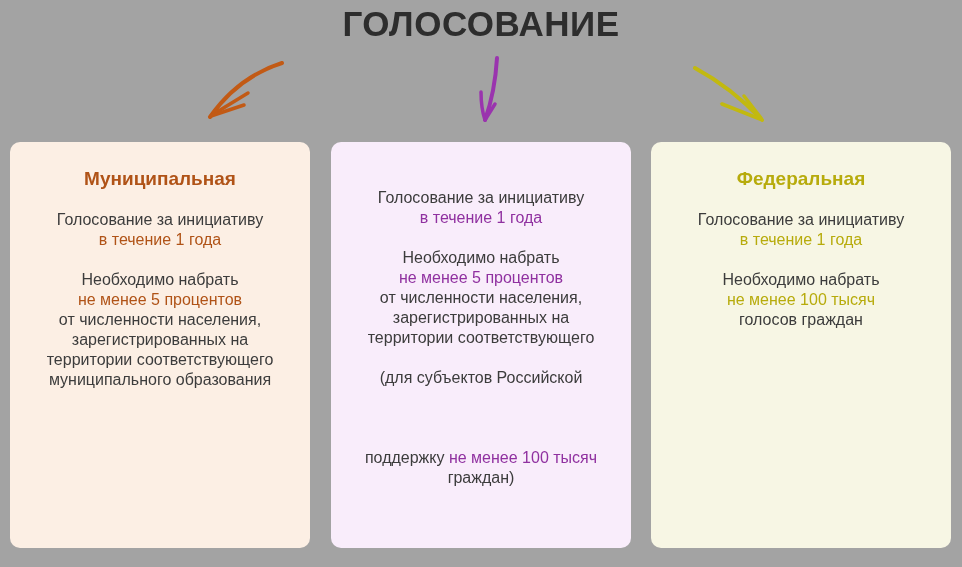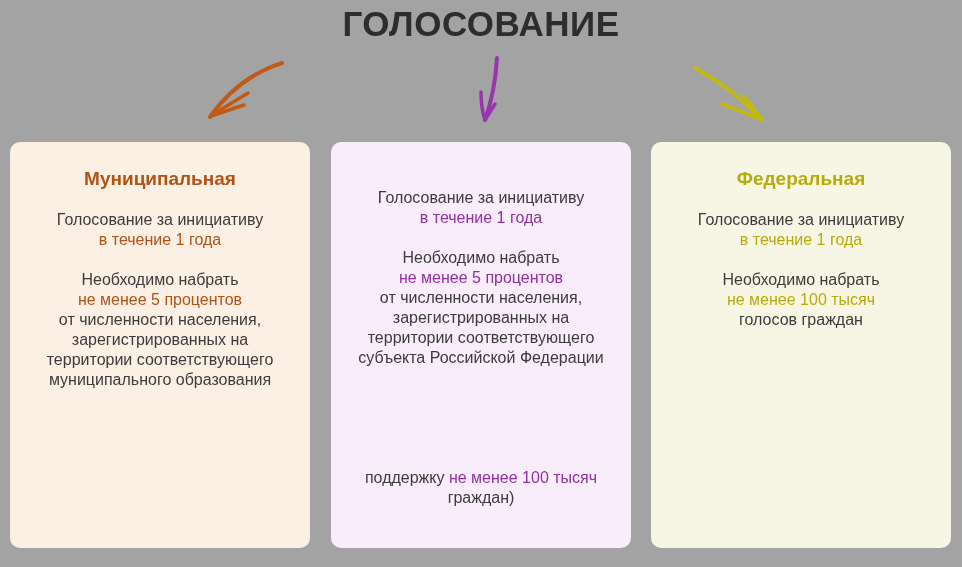--- a/index.html
+++ b/index.html
@@ -110,24 +110,23 @@
     <p>
       <span>Голосование за инициативу</span><br>
       <strong class="accent">в течение 1 года</strong>
     </p>
     <p>
       <span>Необходимо набрать</span><br>
       <strong class="accent">не менее 5 процентов</strong><br>
       <span>от численности населения,</span><br>
       <span>зарегистрированных на</span><br>
       <span>территории соответствующего</span><br>
-      <span>субъекта Российской Федерации</span>
     </p>
     <p>
-      <br>
+      <span>(для субъектов Российской</span><br>
       <br>
       <br>
       <br>
       <span>поддержку </span><strong class="accent">не менее 100 тысяч</strong><br>
       <span>граждан)</span>
     </p>
   </section>
 
   <section class="card card-federal" style="background: rgb(247, 246, 228); --accent: #b7ab0c;">
     <h2>Федеральная</h2>

